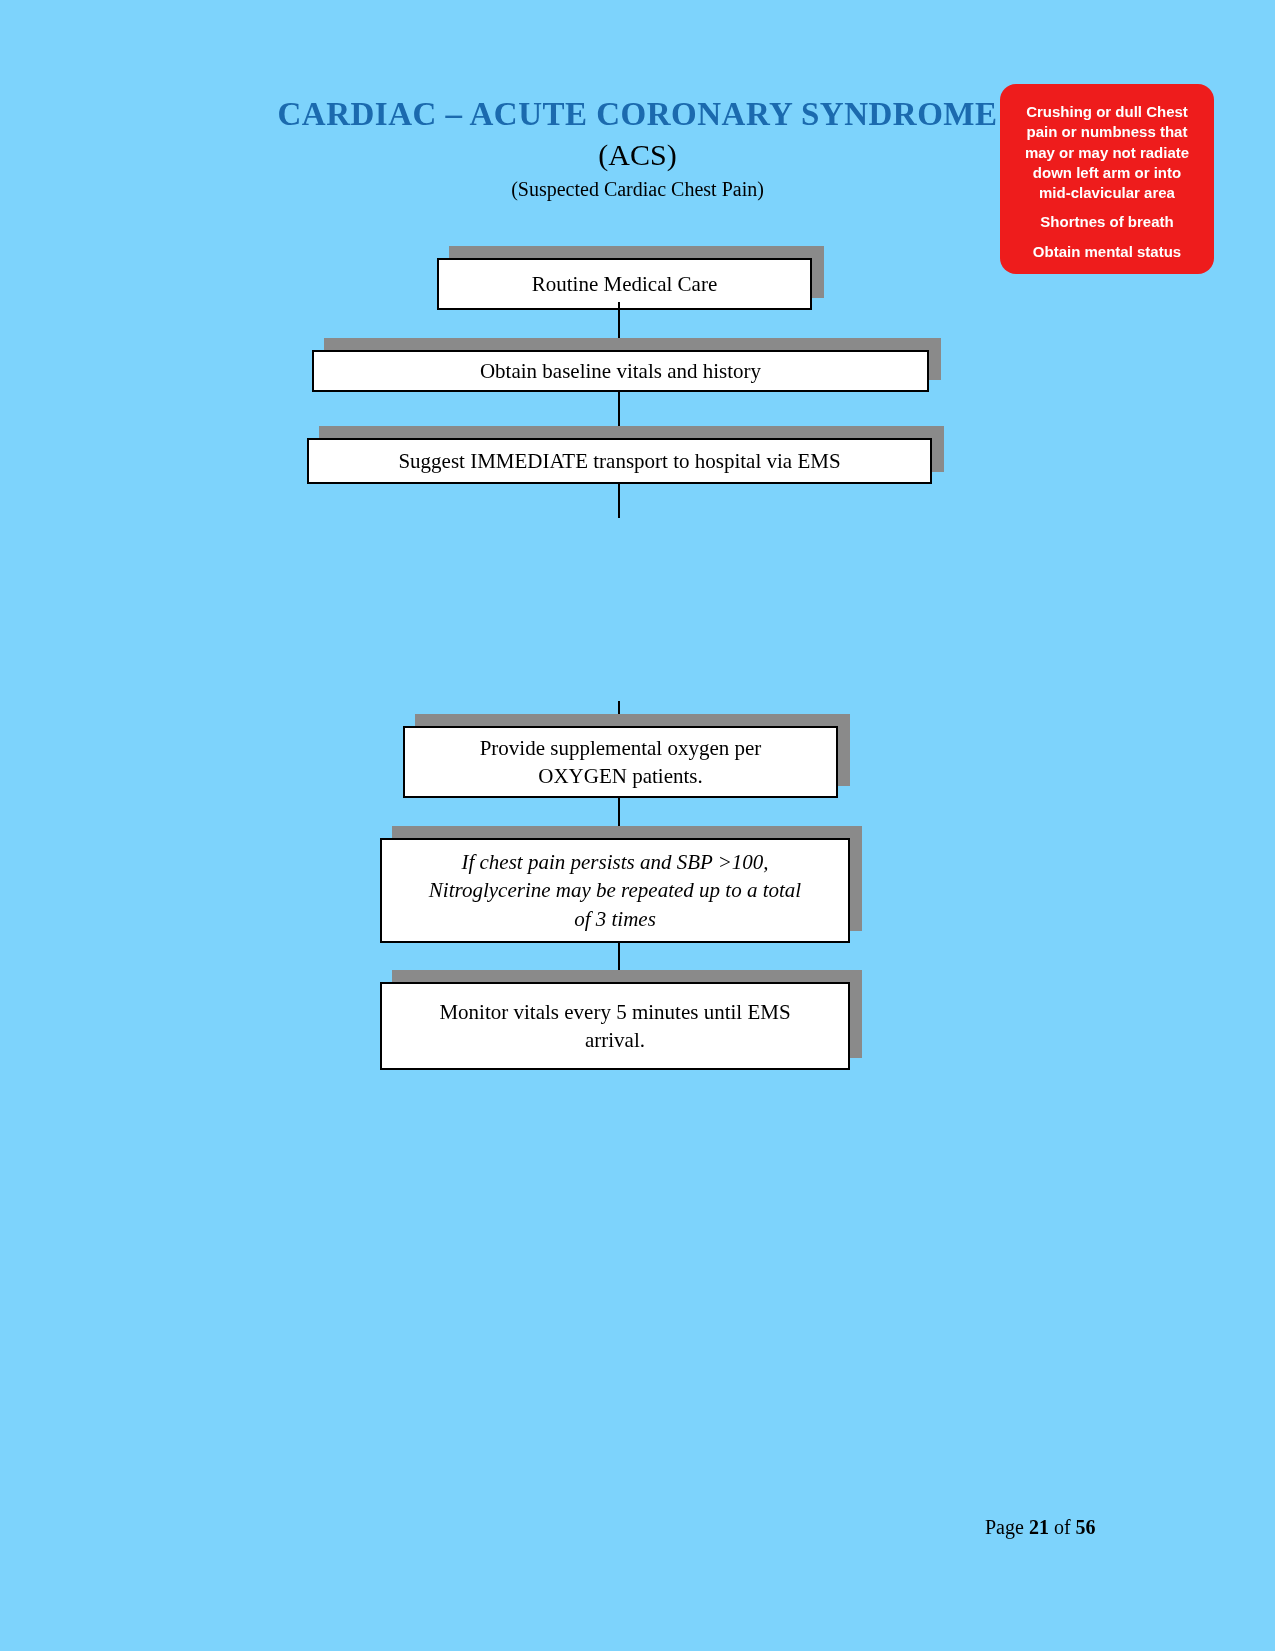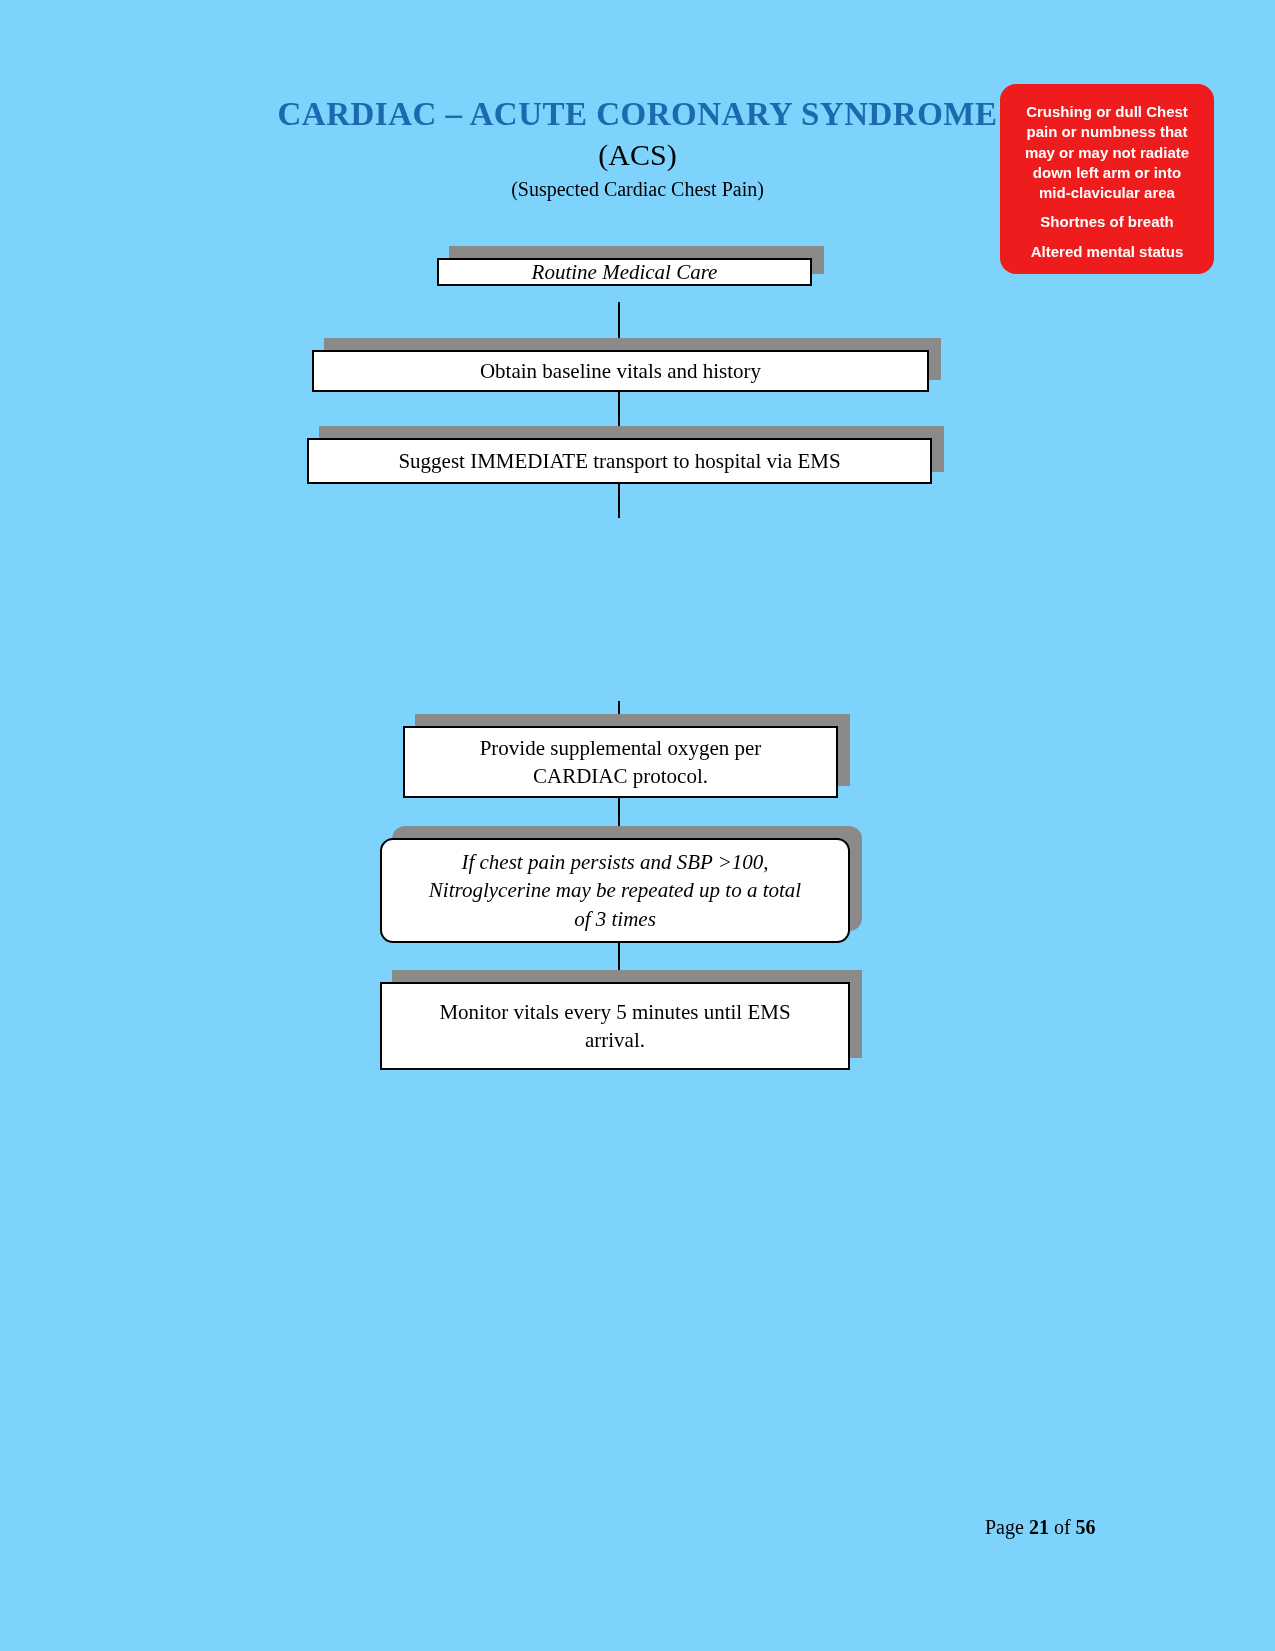--- a/index.html
+++ b/index.html
@@ -53,44 +53,44 @@
 
 <div class="page">
 
   <div class="title">CARDIAC – ACUTE CORONARY SYNDROME</div>
   <div class="subtitle">(ACS)</div>
   <div class="subtitle2">(Suspected Cardiac Chest Pain)</div>
 
   <div class="note">
     <p>Crushing or dull Chest pain  or numbness that may or may not radiate down left arm or into mid-clavicular area</p>
     <p>Shortnes of breath</p>
-    <p style="margin-bottom:0;">Altered mental status</p>
+    <p style="margin-bottom:0;">Obtain mental status</p>
   </div>
 
-  <div class="node" style="left:437px; top:258px; width:375px; height:28px;font-style:italic;">Routine Medical Care</div>
+  <div class="node" style="left:437px; top:258px; width:375px; height:52px;">Routine Medical Care</div>
 
   <div class="connector" style="top:302px; height:48px;"></div>
 
   <div class="node" style="left:312px; top:350px; width:617px; height:42px;">Obtain baseline vitals and history</div>
 
   <div class="connector" style="top:392px; height:46px;"></div>
 
   <div class="node" style="left:307px; top:438px; width:625px; height:46px;">Suggest IMMEDIATE transport to hospital via EMS</div>
 
   <div class="connector" style="top:484px; height:34px;"></div>
 
 
   <div class="connector" style="top:701px; height:25px;"></div>
 
   <div class="node" style="left:403px; top:726px; width:435px; height:72px;">Provide supplemental oxygen per
-CARDIAC protocol.</div>
+OXYGEN patients.</div>
 
   <div class="connector" style="top:798px; height:40px;"></div>
 
-  <div class="node italic" style="left:380px; top:838px; width:470px; height:105px;border-radius:13px;">If chest pain persists and SBP &gt;100,
+  <div class="node italic" style="left:380px; top:838px; width:470px; height:105px;">If chest pain persists and SBP &gt;100,
 Nitroglycerine may be repeated up to a total
 of 3 times</div>
 
   <div class="connector" style="top:943px; height:39px;"></div>
 
   <div class="node" style="left:380px; top:982px; width:470px; height:88px;">Monitor vitals every 5 minutes until EMS
 arrival.</div>
 
 
   <div class="footer">

